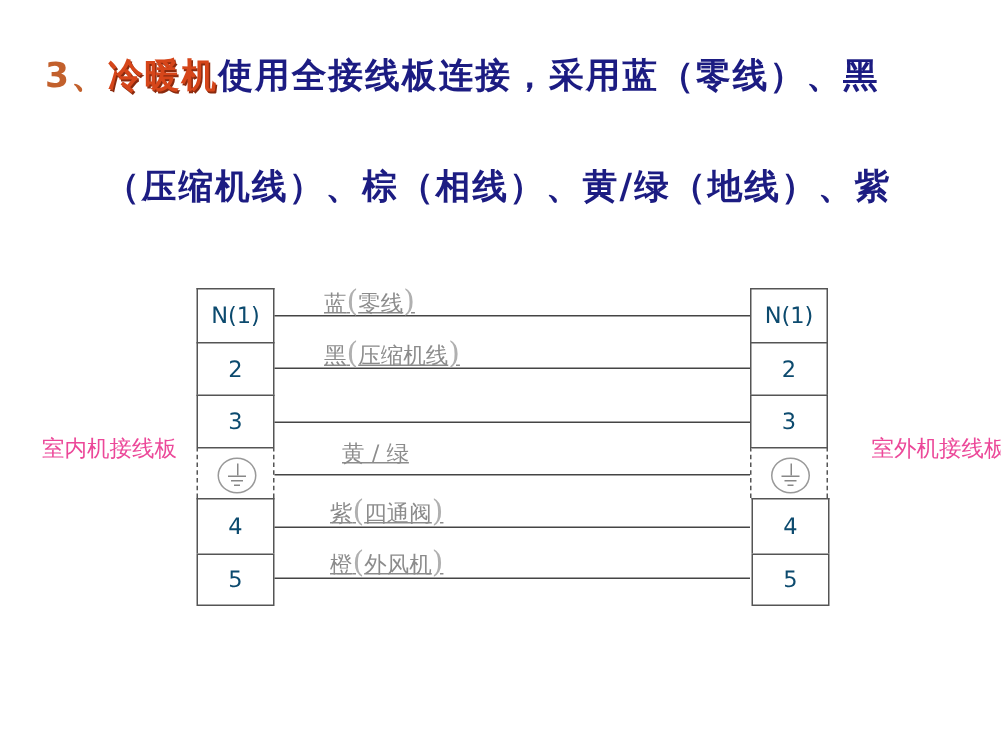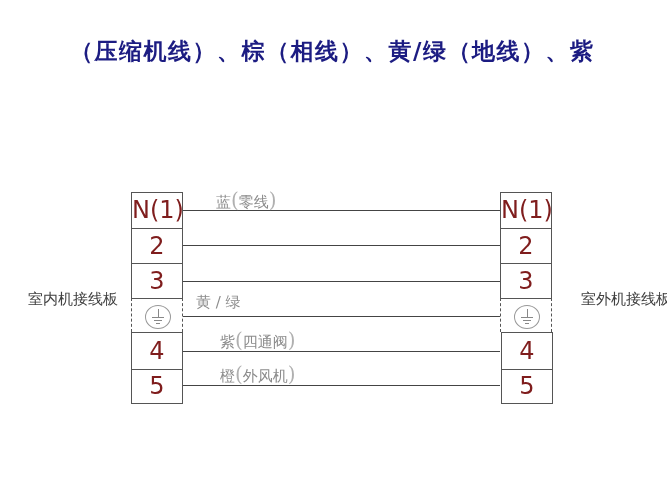--- a/index.html
+++ b/index.html
@@ -1,41 +1,42 @@
 <!DOCTYPE html>
 <html><head>
 <meta charset="utf-8">
 <style>
   html, body { margin:0; padding:0; }
   body { width:667px; height:500px; background:#ffffff; position:relative; overflow:hidden;
          font-family:"DejaVu Sans", sans-serif; }
   .title { position:absolute; left:30px; top:32px; width:600px; font-size:23px; line-height:38px;
            color:#1c1c82; font-weight:bold; letter-spacing:1.5px; }
   .title .line { white-space:nowrap; display:block; }
-  .title .indent { padding-left:40px; }
+  .title .indent { padding-left:40px;margin-top:36px; }
   .num { color:#c2602c; }
   .hl { color:#d6461a; text-shadow:1px 1px 0 #8a2a0e; }
   .diag { position:absolute; left:0; top:0; width:667px; height:500px; }
   .tb { position:absolute; width:52px; }
   .cell { position:absolute; left:0; width:50px; border:1px solid #555; border-bottom:none;
-          color:#7f1d1d; font-size:24px; text-align:center; font-family:"DejaVu Sans", sans-serif; }
+          color:#0c4a6e; font-size:15px; text-align:center; font-family:"DejaVu Sans", sans-serif; }
   .cell.last { border-bottom:1px solid #555; }
   .cell.ground { border-left:1px dashed #555; border-right:1px dashed #555; }
   .gnd { position:absolute; left:13px; top:6px; width:24px; height:22px; border:1px solid #999; border-radius:50%; }
   .gnd i { position:absolute; left:50%; background:#888; height:1px; }
   .wire { position:absolute; height:1px; background:#444; left:183px; width:317px; }
   .wlabel { position:absolute; left:216px; font-size:15px; color:#8c8c8c; white-space:nowrap;
-            font-family:"DejaVu Serif", serif; }
+            font-family:"DejaVu Serif", serif;text-decoration:underline; }
   .paren { color:#b0b0b0; font-size:20px; }
-  .side { position:absolute; font-size:15px; color:#404040; white-space:nowrap; font-family:"DejaVu Serif", serif; }
+  .side { position:absolute; font-size:15px; color:#ec4899; white-space:nowrap; font-family:"DejaVu Serif", serif; }
 </style>
 </head>
 <body>
 
 <div class="title">
+  <span class="line"><span class="num">3、</span><span class="hl">冷暖机</span><span>使用全接线板连接，采用蓝（零线）、黑</span></span>
   <span class="line indent">（压缩机线）、棕（相线）、黄/绿（地线）、紫</span>
 </div>
 
 <div class="diag">
 
   <div class="side" style="left:28px; top:290px;">室内机接线板</div>
   <div class="tb" style="left:131px; top:192px;">
     <div class="cell" style="top:0; height:35px; line-height:35px;">N(1)</div>
     <div class="cell" style="top:36px; height:34px; line-height:34px;">2</div>
     <div class="cell" style="top:71px; height:34px; line-height:34px;">3</div>
@@ -71,21 +72,24 @@
   <div class="wire" style="top:210px;"></div>
   <div class="wire" style="top:245px;"></div>
   <div class="wire" style="top:281px;"></div>
   <div class="wire" style="top:316px;"></div>
   <div class="wire" style="top:351px;"></div>
   <div class="wire" style="top:385px;"></div>
 
   <div class="wlabel" style="top:188px;">
     <span>蓝</span><span class="paren">(</span><span>零线</span><span class="paren">)</span>
   </div>
-  <div class="wlabel" style="top:293px; left:196px;">
+  <div class="wlabel" style="top:223px;">
+    <span>黑</span><span class="paren">(</span><span>压缩机线</span><span class="paren">)</span>
+  </div>
+  <div class="wlabel" style="top:293px; left:228px;">
     <span>黄 / 绿</span>
   </div>
   <div class="wlabel" style="top:328px; left:220px;">
     <span>紫</span><span class="paren">(</span><span>四通阀</span><span class="paren">)</span>
   </div>
   <div class="wlabel" style="top:362px; left:220px;">
     <span>橙</span><span class="paren">(</span><span>外风机</span><span class="paren">)</span>
   </div>
 </div>
 

